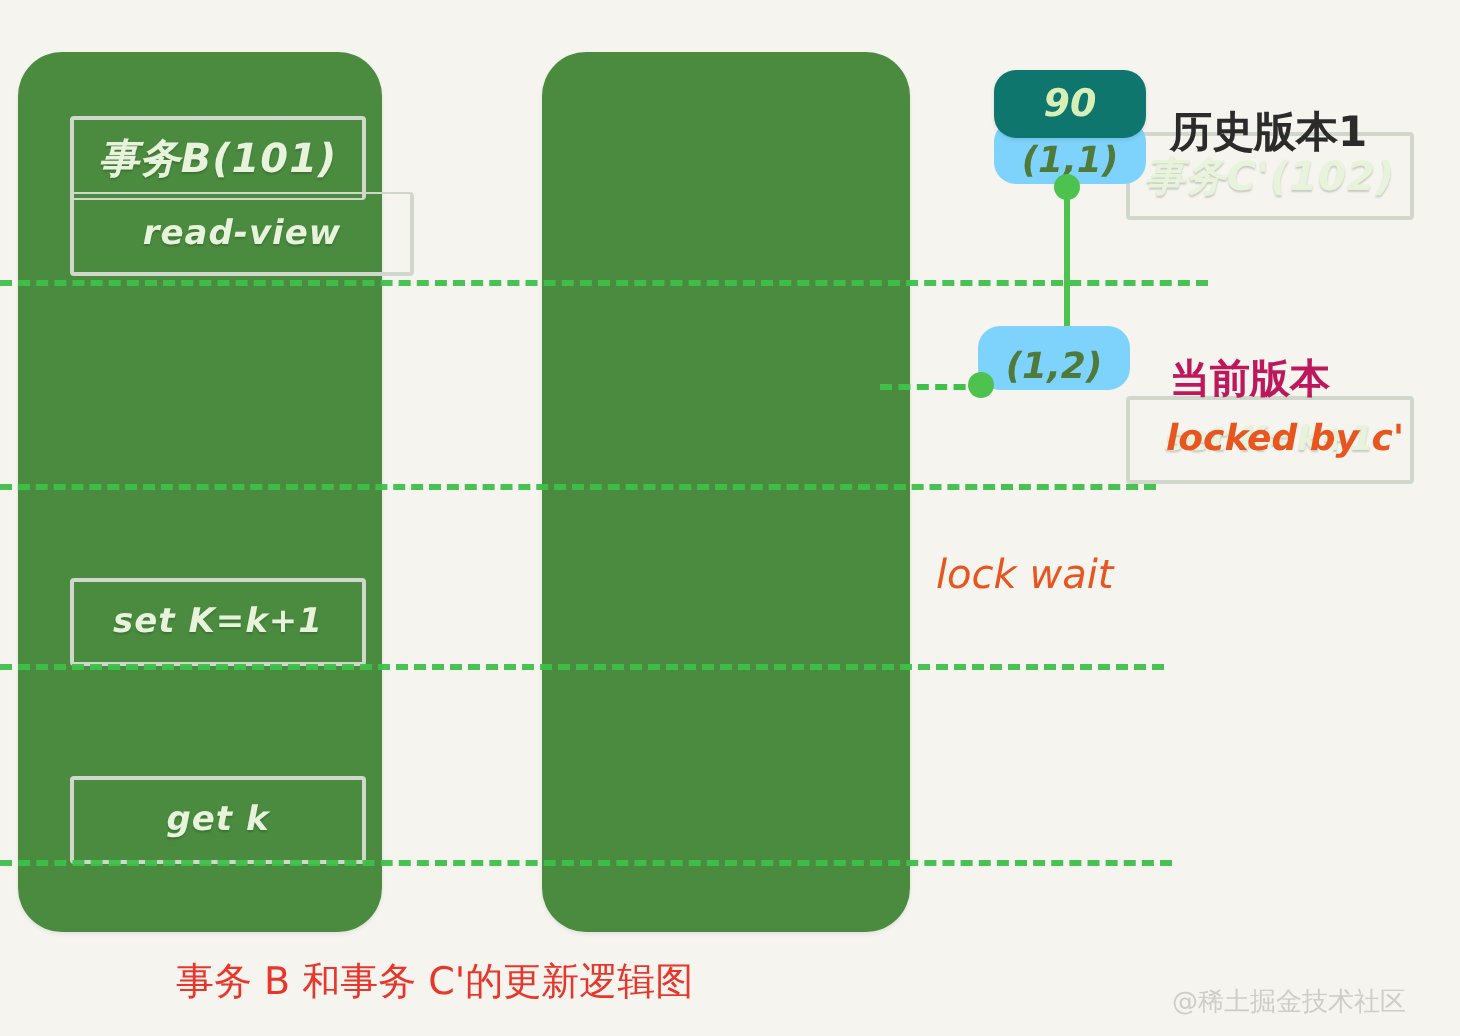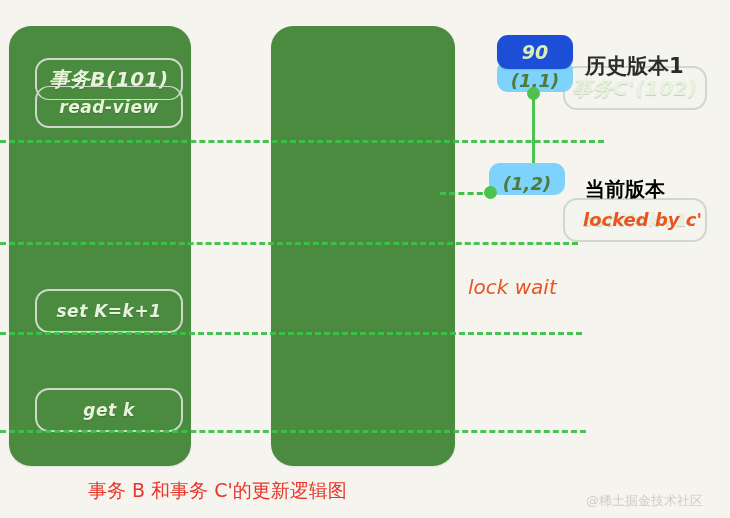--- a/index.html
+++ b/index.html
@@ -27,21 +27,21 @@
     border-radius: 22px;
     box-shadow: 0 1px 2px rgba(0,0,0,0.08);
   }
   #col-b { left: 9px;  top: 26px; width: 182px; height: 440px; }
   #col-c { left: 271px; top: 26px; width: 184px; height: 440px; text-decoration: underline; }
 
   
   .op-box {
     position: absolute;
     border: 2px solid #cfd8cb;
-    border-radius: 14px;
+    border-radius: 2px;
     display: flex;
     align-items: center;
     justify-content: center;
     color: #e8f3dc;
     font-family: "DejaVu Sans", sans-serif;
     letter-spacing: 0.5px;
     text-shadow: 0 1px 1px rgba(0,0,0,0.18);
     box-sizing: border-box;
   }
   .op-head {
@@ -49,21 +49,21 @@
     font-weight: 700;
     font-style: italic;
   }
   .op-label {
     font-size: 17px;
     font-style: italic;
     font-weight: 600;
   }
 
   #box-b-title   { left: 26px;  top: 32px;  width: 148px; height: 42px; border-bottom-width: 1px; }
-  #box-b-rv      { left: 26px;  top: 60px;  width: 148px; height: 42px; border-top-width: 1px; }
+  #box-b-rv      { left: 26px;  top: 70px;  width: 172px; height: 42px; border-top-width: 1px; }
   #box-b-set     { left: 26px;  top: 263px; width: 148px; height: 44px; }
   #box-b-get     { left: 26px;  top: 362px; width: 148px; height: 44px; }
 
   #box-c-title   { left: 292px; top: 40px;  width: 144px; height: 44px; }
   #box-c-set     { left: 292px; top: 172px; width: 144px; height: 44px; }
 
   
   .timeline {
     position: absolute;
     height: 0;
@@ -75,21 +75,21 @@
   #tl-3 { left: 0px; top: 332px; width: 582px; }
   #tl-4 { left: 0px; top: 430px; width: 586px; }
 
   
   .version {
     position: absolute;
     width: 76px;
   }
   .version .ver-top {
     height: 34px;
-    background: #1d4ed8;
+    background: #0f766e;
     border-radius: 11px;
     display: flex;
     align-items: center;
     justify-content: center;
     color: #d9efb8;
     font-size: 19px;
     font-style: italic;
     font-weight: 700;
     position: relative;
     z-index: 2;
@@ -164,21 +164,21 @@
     left: 585px; top: 52px;
     font-size: 21px;
     font-weight: 700;
     color: #2b2b2b;
     font-family: "DejaVu Sans", sans-serif;
   }
   #annot-curr {
     left: 585px; top: 176px;
     font-size: 20px;
     font-weight: 700;
-    color: #000000;
+    color: #be185d;
     font-family: "DejaVu Sans", sans-serif;
   }
   #annot-locked {
     left: 583px; top: 209px;
     font-size: 18px;
     font-weight: 700;
     font-style: italic;
     color: #e8551f;
   }
   #annot-lockwait {

